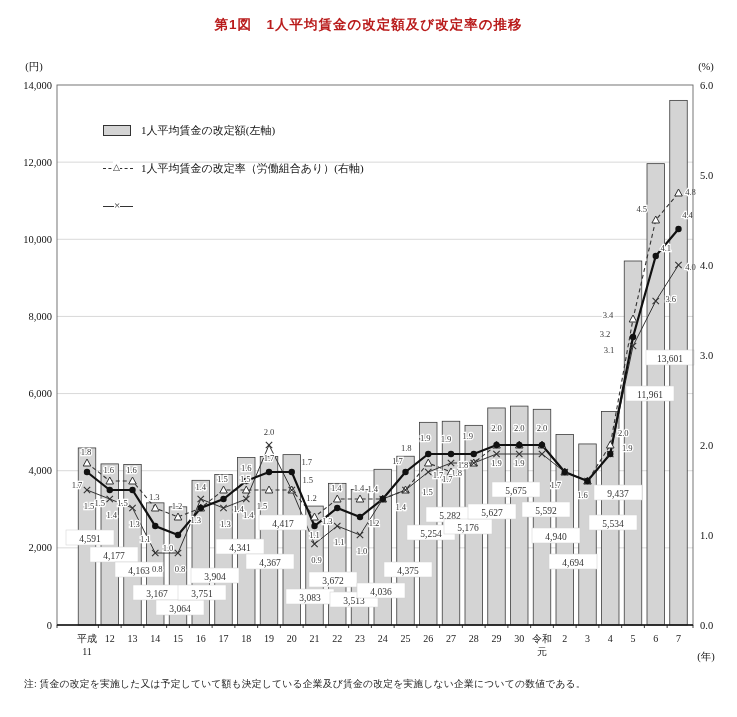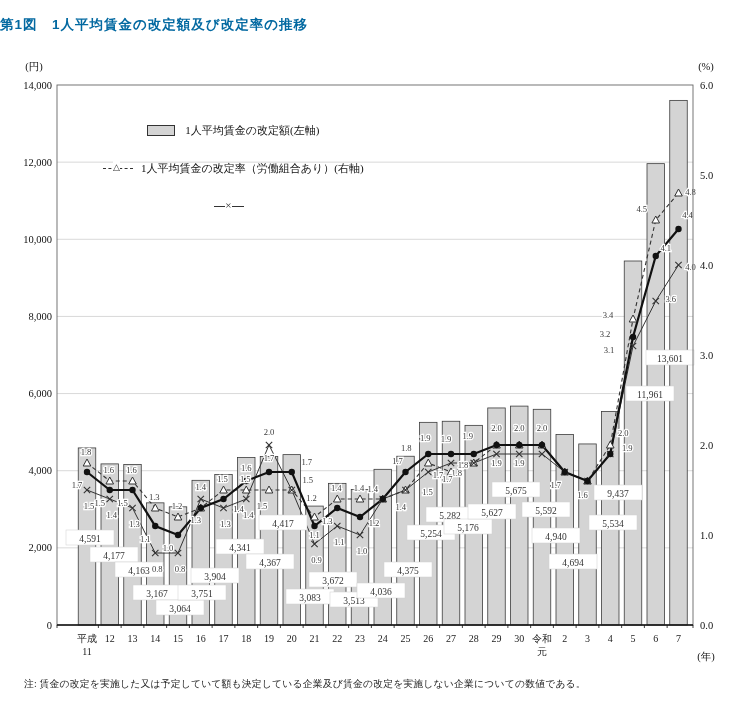--- a/index.html
+++ b/index.html
@@ -1,23 +1,23 @@
 <!DOCTYPE html>
 <html><head>
 <meta charset="utf-8">
 <style>
   html,body{margin:0;padding:0;background:#ffffff;}
   .page{position:relative;width:737px;height:717px;background:#fff;overflow:hidden;
         font-family:"Liberation Serif",serif;}
-  .title{position:absolute;top:16px;left:0;right:0;text-align:left;
+  .title{position:absolute;top:16px;left:0;right:0;text-align:center;
          font-family:"Liberation Sans",sans-serif;font-weight:bold;
-         font-size:13.5px;color:#0369a1;letter-spacing:1px;}
+         font-size:13.5px;color:#b91c1c;letter-spacing:1px;}
   .chart-svg{position:absolute;top:0;left:0;}
   .legend{position:absolute;left:103px;top:118px;}
-  .legend-row{display:flex;align-items:center;height:24px;margin-bottom:14px;justify-content:center;}
+  .legend-row{display:flex;align-items:center;height:24px;margin-bottom:14px;}
   .legend-swatch{width:30px;margin-right:8px;position:relative;height:14px;flex:0 0 30px;}
   .legend-label{font-size:11px;color:#111;white-space:nowrap;}
   .sw-bar{position:absolute;left:0;top:2px;width:26px;height:9px;background:#d4d4d4;border:1px solid #333;}
   .sw-line{position:absolute;left:0;top:6px;width:30px;border-top:2.4px solid #111;}
   .sw-line-thin{position:absolute;left:0;top:7px;width:30px;border-top:1px solid #333;}
   .sw-line-dash{position:absolute;left:0;top:7px;width:30px;border-top:1.2px dashed #333;}
   .sw-dot{position:absolute;left:11px;top:3px;width:7px;height:7px;border-radius:50%;background:#111;}
   .sw-tri{position:absolute;left:10px;top:0px;font-size:9px;color:#333;background:#fff;line-height:12px;}
   .sw-x{position:absolute;left:11px;top:0px;font-size:11px;color:#333;background:#fff;line-height:13px;}
   .note{position:absolute;left:24px;top:678px;font-size:9.8px;color:#222;letter-spacing:0.2px;}

